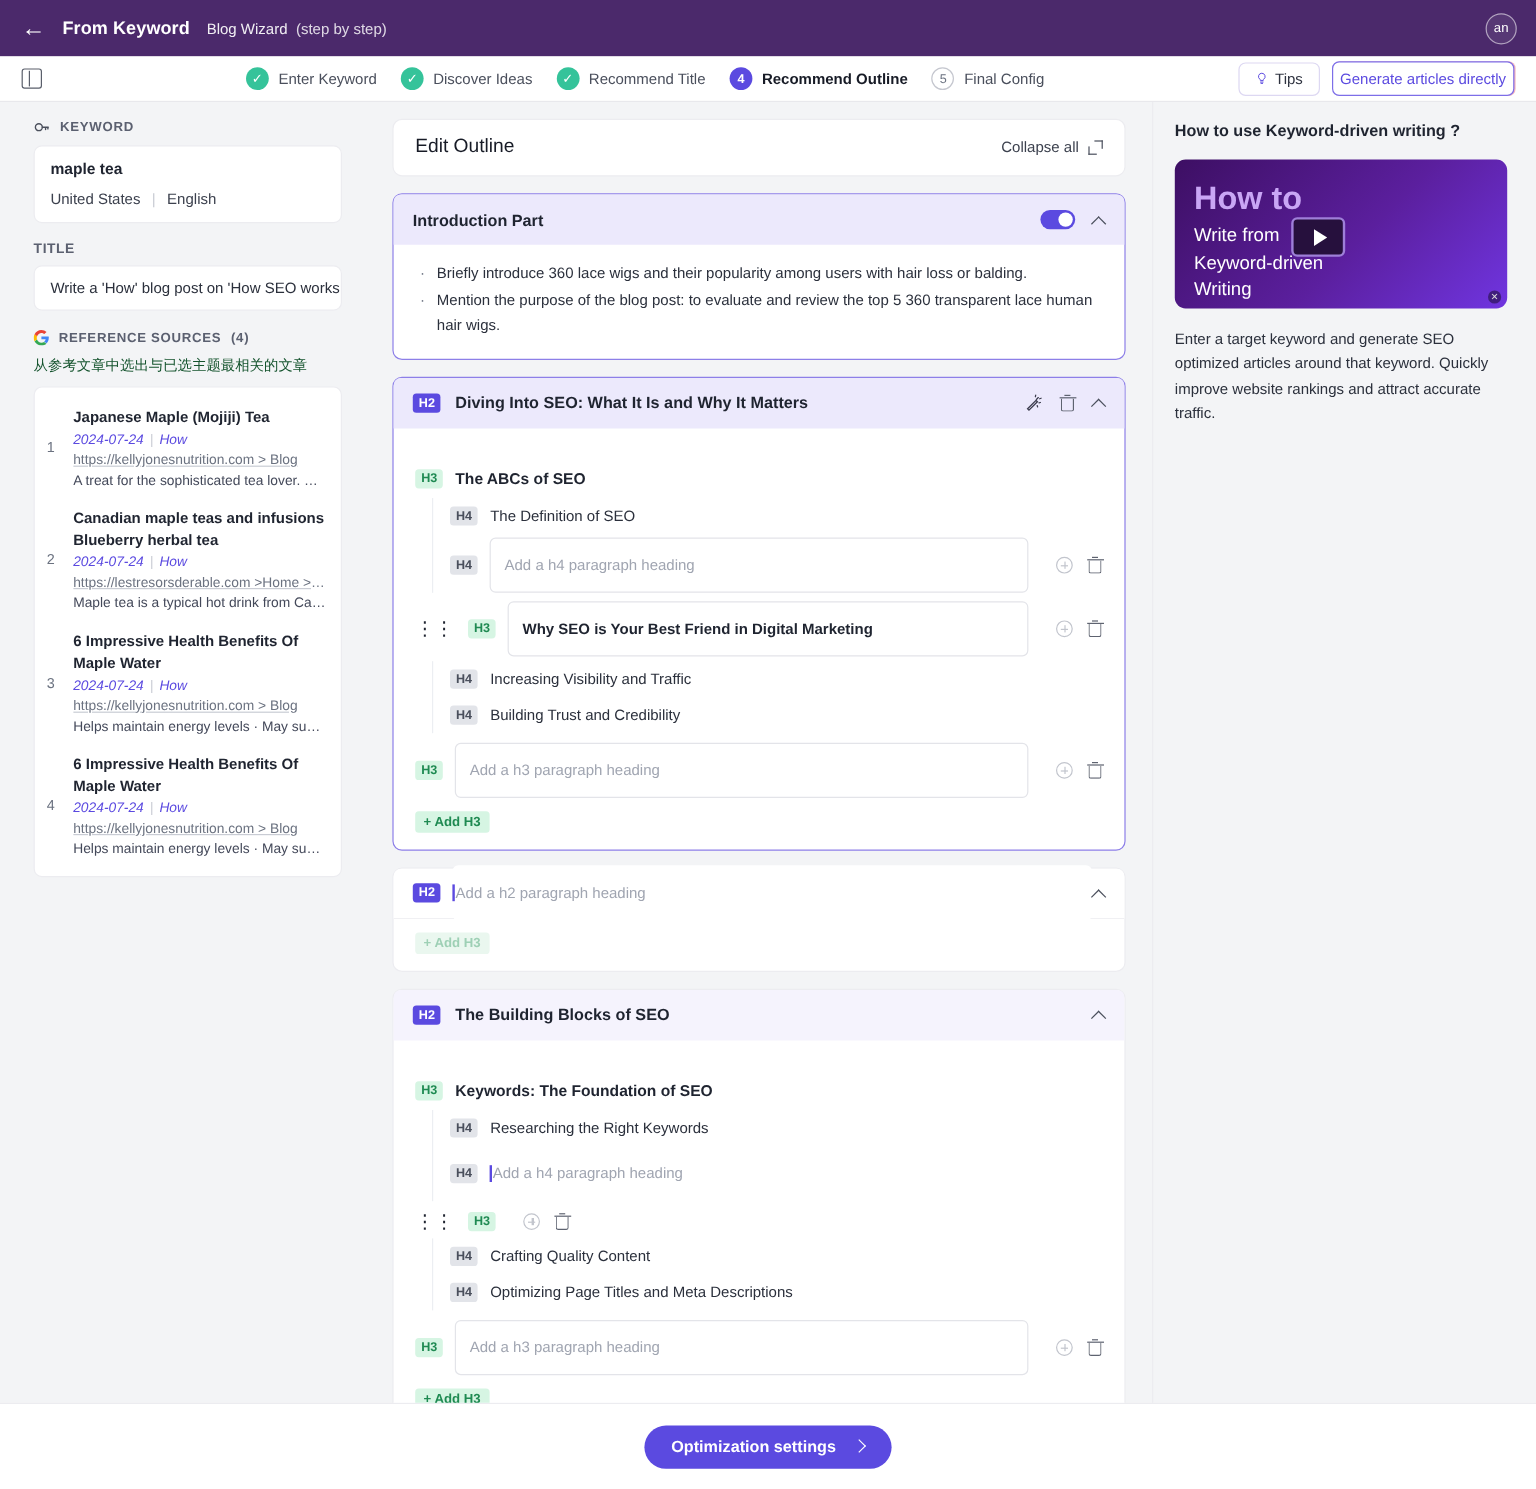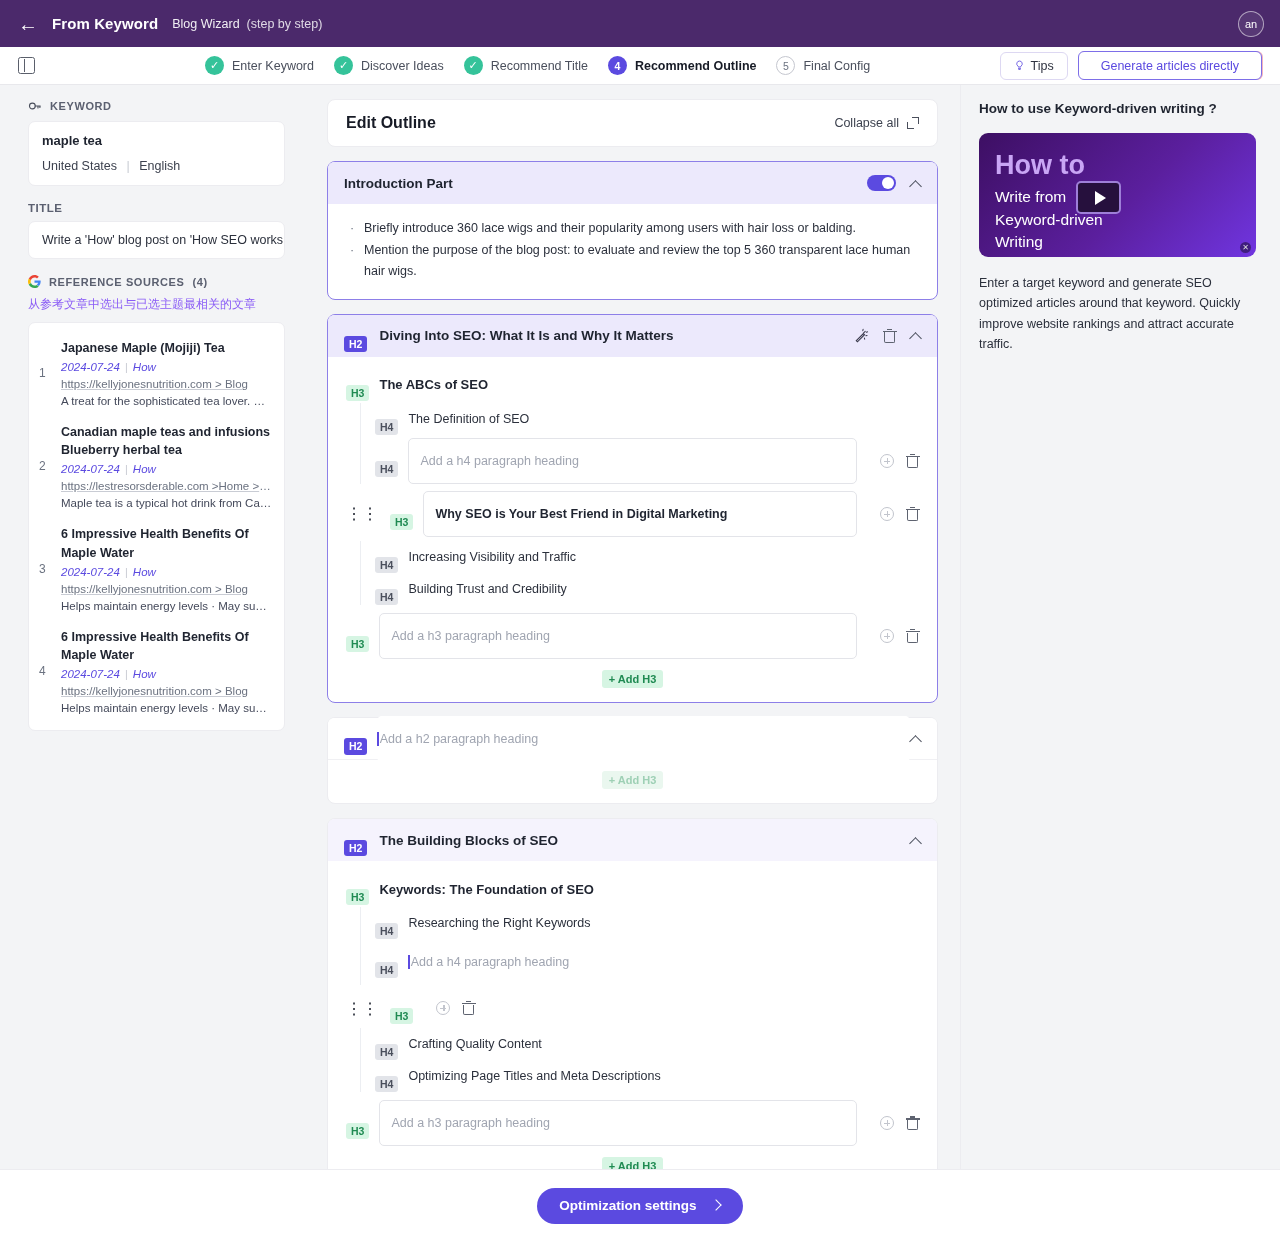--- a/index.html
+++ b/index.html
@@ -57,21 +57,21 @@
 
   .stepbar-actions { margin-left: auto; display: flex; align-items: center; gap: 10px; }
   .tips-btn {
     border: 1px solid #ddd8f2; border-radius: 6px; height: 28px;
     display: flex; align-items: center; gap: 6px; padding: 0 13px;
     font-size: 12.5px; color: #2f3340; background: #fff; cursor: pointer;
   }
   .bulb { width: 11px; height: 11px; }
   .gen-btn {
     border: 1px solid #7d6ee8; border-radius: 6px; height: 29px;
-    display: flex; align-items: center; padding: 0 22px;
+    display: flex; align-items: center; padding: 0 6px;
     font-size: 12.5px; color: #5b4ae0; background: #fff; cursor: pointer;
     box-shadow: 1px 0 0 0 rgba(240,150,160,.7);
   }
 
   
   .layout { display: flex; height: calc(1241px - 47px - 38px - 72px); }
 
   
   .sidebar { width: 305px; padding: 14px 20px 0 28px; overflow: hidden; flex: none; }
   .side-sec-hd {
@@ -85,21 +85,21 @@
     padding: 11px 13px 12px;
   }
   .kw-main { font-size: 13px; font-weight: bold; color: #1f2430; }
   .kw-meta { font-size: 12.5px; color: #3c414e; margin-top: 11px; }
   .kw-sep { color: #c9ccd4; margin: 0 6px; }
   .title-card {
     background: #fff; border: 1px solid #ececf0; border-radius: 7px;
     padding: 11px 13px; font-size: 12.5px; color: #2b303c;
     white-space: nowrap; overflow: hidden;
   }
-  .ref-desc { font-size: 12px; color: #8b5cf6; margin: 7px 0 9px; }
+  .ref-desc { font-size: 12px; color: #14532d; margin: 7px 0 9px; }
   .ref-list {
     background: #fff; border: 1px solid #ececf0; border-radius: 7px;
     padding: 6px 12px 10px 10px;
   }
   .ref-item { display: flex; padding: 10px 0 6px; }
   .ref-num { width: 22px; flex: none; font-size: 12px; color: #6b7280; display: flex; align-items: center; }
   .ref-body { flex: 1; min-width: 0; }
   .ref-title { font-size: 12.5px; font-weight: bold; color: #1f2430; line-height: 1.45; }
   .ref-date { font-size: 11.5px; color: #5b4ae0; margin-top: 4px; font-style: italic; }
   .ref-date .bar { color: #c9ccd4; margin: 0 5px; }
@@ -116,21 +116,21 @@
   
   .main { flex: 1; padding: 14px 22px 0 22px; overflow: hidden; }
   .card {
     background: #fff; border: 1px solid #ececf0; border-radius: 8px;
     margin-bottom: 14px;
   }
   .card.active { border: 1.5px solid #8d7fe8; }
   .card-hd {
     display: flex; align-items: center; padding: 0 18px; height: 46px;
   }
-  .card-title { font-size: 16px; font-weight: bold; color: #171b26; }
+  .card-title { font-size: 16px; font-weight: normal; color: #171b26; }
   .collapse-all { margin-left: auto; display: flex; align-items: center; gap: 8px; font-size: 12.5px; color: #3c414e; cursor: pointer; }
   .expand-ic { width: 12px; height: 12px; position: relative; }
   .expand-ic::before { content:""; position:absolute; left:0; bottom:0; width:6px; height:6px; border-left:1.4px solid #4a4f5c; border-bottom:1.4px solid #4a4f5c; }
   .expand-ic::after { content:""; position:absolute; right:0; top:0; width:6px; height:6px; border-right:1.4px solid #4a4f5c; border-top:1.4px solid #4a4f5c; }
 
   .sec-hd {
     display: flex; align-items: center; height: 42px; padding: 0 16px;
     background: #ece9fc; border-radius: 6px 6px 0 0;
   }
   .sec-hd.plain { background: #fff; border-bottom: 1px solid #f0f0f3; }
@@ -153,27 +153,27 @@
     transform: rotate(45deg);
   }
 
   .bullets { padding: 14px 20px 16px 22px; }
   .bullet { display: flex; font-size: 12.5px; color: #2b303c; line-height: 1.62; margin-bottom: 2px; }
   .bullet .dot { width: 14px; flex: none; color: #6b7280; }
 
   
   .tag {
     font-size: 10.5px; font-weight: bold; border-radius: 3px;
-    padding: 2px 5px; line-height: 1.15; flex: none; margin-top: 16px;
+    padding: 2px 5px; line-height: 1.15; flex: none;
   }
   .tag.h2 { background: #5b4ae0; color: #fff; }
   .tag.h3 { background: #d6f5e3; color: #1f8a52; }
   .tag.h4 { background: #e2e4e9; color: #4a4f5c; }
 
-  .sec-body { padding: 12px 18px 14px 18px; text-align: center; }
+  .sec-body { padding: 28px 18px 14px 18px; }
 
   .row { display: flex; align-items: center; min-height: 28px; position: relative; }
   .row.h3row { margin-bottom: 2px; }
   .row-text { font-size: 13px; font-weight: bold; color: #1f2430; margin-left: 10px; }
   .row-text.h4 { font-weight: normal; font-size: 12.5px; color: #2b303c; }
   .h4group { margin-left: 14px; border-left: 1.5px solid #eceef2; padding-left: 14px; }
   .h4row { display: flex; align-items: center; min-height: 30px; }
 
   .inputrow { display: flex; align-items: center; gap: 10px; margin: 3px 0 3px; }
   .input-box {

